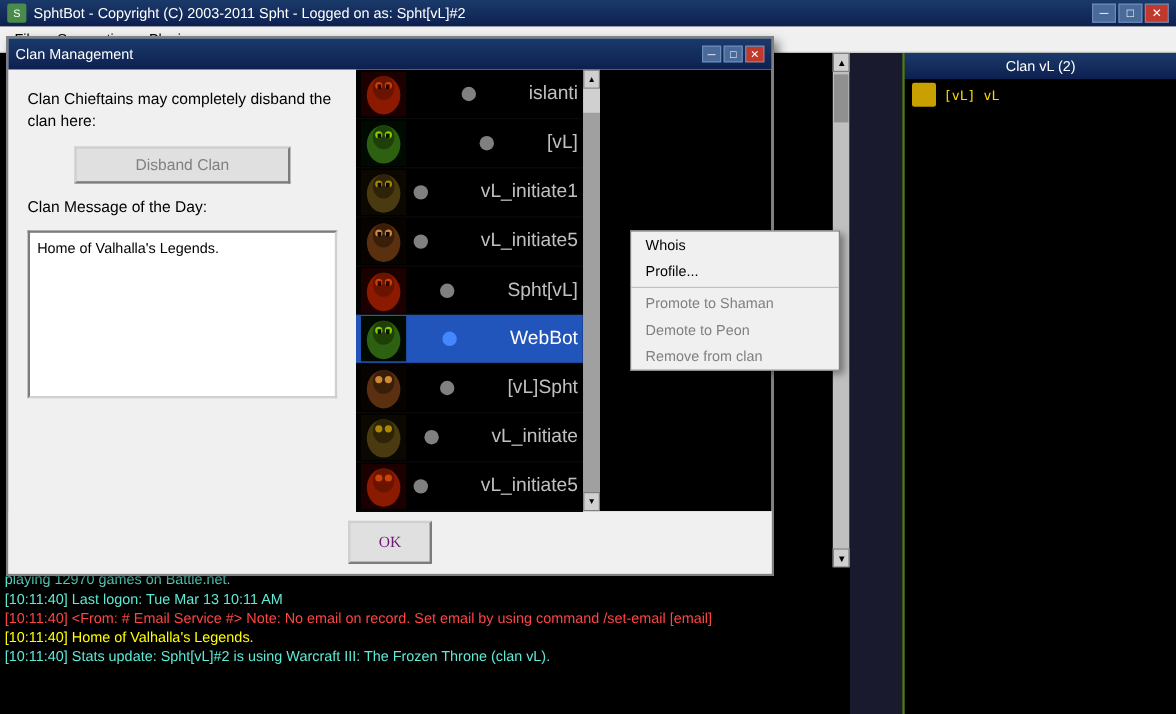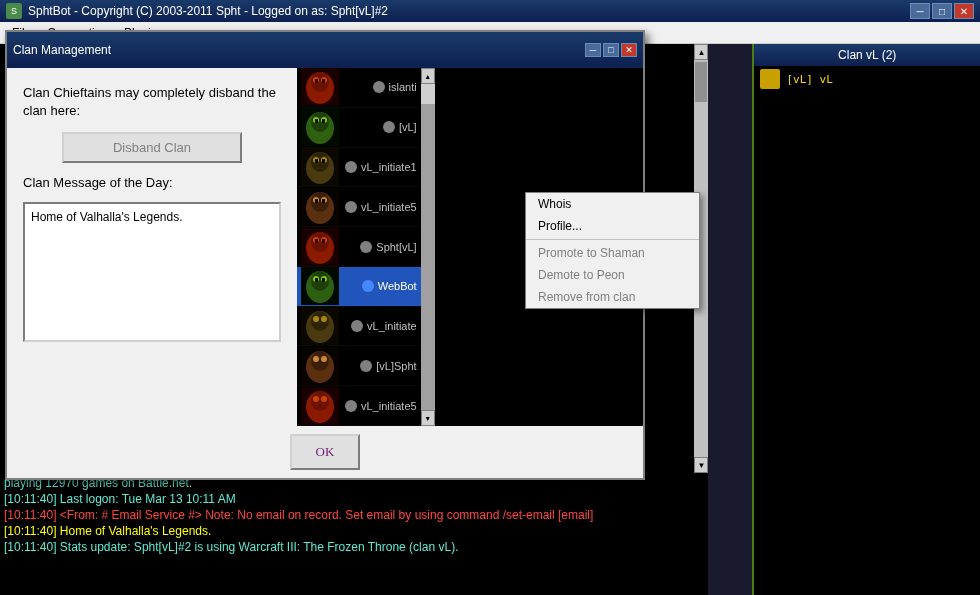--- a/index.html
+++ b/index.html
@@ -224,21 +224,21 @@
       height: 450px;
       background: #f0f0f0;
       border: 2px solid #808080;
       box-shadow: 4px 4px 8px rgba(0,0,0,0.5);
       z-index: 100;
       display: flex;
       flex-direction: column;
     }
     .dialog-title-bar {
       background: linear-gradient(to bottom, #1a3a6a, #0d2050);
-      height: 36px;
+      height: 26px;
       display: flex;
       align-items: center;
       justify-content: space-between;
       padding: 0 6px;
     }
     .dialog-title-text {
       color: white;
       font-size: 12px;
     }
     .dialog-title-buttons {
@@ -351,21 +351,22 @@
     }
     .dialog-user-item.selected { background: #2255bb; }
     .dialog-user-avatar {
       width: 38px;
       height: 38px;
       margin-right: 6px;
       flex-shrink: 0;
     }
     .dialog-user-name {
       color: #c0c0c0;
-      font-size: 11px;
+      font-size: 16px;
+      margin-left: 40px;
     }
     .dialog-user-name.selected { color: white; }
     .dialog-ping {
       width: 12px;
       height: 12px;
       background: #808080;
       border-radius: 50%;
       margin-left: auto;
       margin-right: 4px;
     }
@@ -612,43 +613,43 @@
                 <rect x="21" y="11" width="3" height="4" fill="#0a1500"></rect>
               </svg>
             </div>
             <div class="dialog-ping" style="background:#4488ff;"></div>
             <span class="dialog-user-name selected">WebBot</span>
           </div>
 
           <div class="dialog-user-item">
             <div class="dialog-user-avatar">
               <svg viewBox="0 0 38 38" width="38" height="38">
+                <rect width="38" height="38" fill="#060300"></rect>
+                <ellipse cx="19" cy="20" rx="14" ry="16" fill="#5a3010"></ellipse>
+                <ellipse cx="19" cy="14" rx="9" ry="10" fill="#3a1e08"></ellipse>
+                <ellipse cx="15" cy="12" rx="3" ry="3" fill="#cc8833"></ellipse>
+                <ellipse cx="23" cy="12" rx="3" ry="3" fill="#cc8833"></ellipse>
+              </svg>
+            </div>
+            <div class="dialog-ping"></div>
+            <span class="dialog-user-name">[vL]Spht</span>
+          </div>
+
+          <div class="dialog-user-item">
+            <div class="dialog-user-avatar">
+              <svg viewBox="0 0 38 38" width="38" height="38">
                 <rect width="38" height="38" fill="#0a0800"></rect>
                 <ellipse cx="19" cy="20" rx="14" ry="16" fill="#4a3a10"></ellipse>
                 <ellipse cx="19" cy="14" rx="9" ry="10" fill="#2d2408"></ellipse>
                 <ellipse cx="15" cy="12" rx="3" ry="3" fill="#aa8800"></ellipse>
                 <ellipse cx="23" cy="12" rx="3" ry="3" fill="#aa8800"></ellipse>
               </svg>
             </div>
             <div class="dialog-ping"></div>
             <span class="dialog-user-name">vL_initiate</span>
-          </div>
-
-          <div class="dialog-user-item">
-            <div class="dialog-user-avatar">
-              <svg viewBox="0 0 38 38" width="38" height="38">
-                <rect width="38" height="38" fill="#060300"></rect>
-                <ellipse cx="19" cy="20" rx="14" ry="16" fill="#5a3010"></ellipse>
-                <ellipse cx="19" cy="14" rx="9" ry="10" fill="#3a1e08"></ellipse>
-                <ellipse cx="15" cy="12" rx="3" ry="3" fill="#cc8833"></ellipse>
-                <ellipse cx="23" cy="12" rx="3" ry="3" fill="#cc8833"></ellipse>
-              </svg>
-            </div>
-            <div class="dialog-ping"></div>
-            <span class="dialog-user-name">[vL]Spht</span>
           </div>
 
           <div class="dialog-user-item">
             <div class="dialog-user-avatar">
               <svg viewBox="0 0 38 38" width="38" height="38">
                 <rect width="38" height="38" fill="#1a0000"></rect>
                 <ellipse cx="19" cy="20" rx="14" ry="16" fill="#8B1a00"></ellipse>
                 <ellipse cx="19" cy="14" rx="9" ry="10" fill="#6a1400"></ellipse>
                 <ellipse cx="15" cy="12" rx="3" ry="3" fill="#cc4400"></ellipse>
                 <ellipse cx="23" cy="12" rx="3" ry="3" fill="#cc4400"></ellipse>

